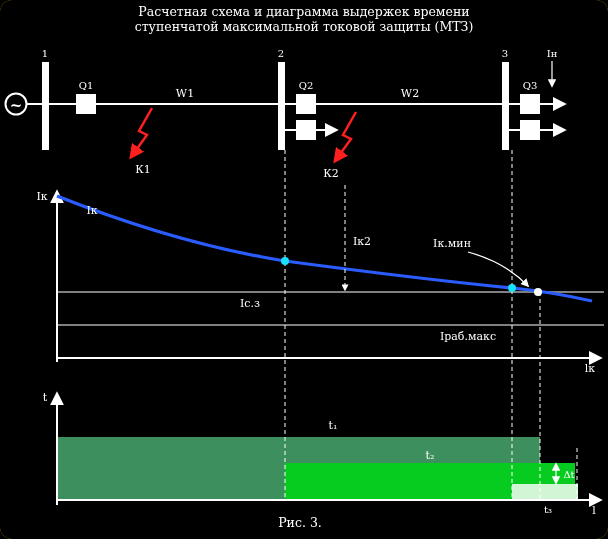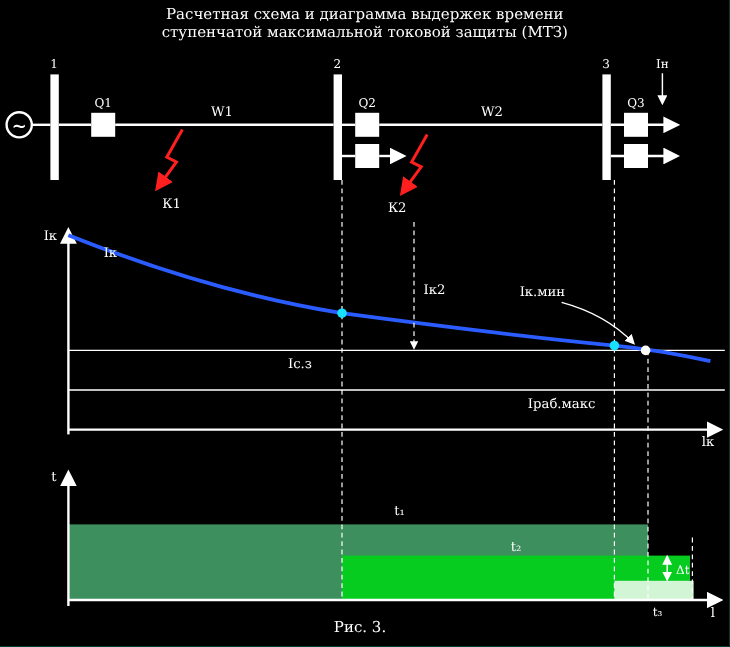--- a/index.html
+++ b/index.html
@@ -1,16 +1,16 @@
 <!DOCTYPE html>
 <html><head>
 <meta charset="utf-8">
 <style>
   html,body{margin:0;padding:0;background:#000;}
-  .stage{position:relative;width:608px;height:539px;background:#14b8a6;overflow:hidden;}
+  .stage{position:relative;width:608px;height:539px;background:#eab308;overflow:hidden;border-radius:12px;}
   svg{display:block;}
   svg text{fill:#ffffff;font-family:"DejaVu Serif","Liberation Serif",serif;}
   .mid{text-anchor:middle;}
   .s10{font-size:10px;}
   .s11{font-size:11px;}
   .s12{font-size:12.5px;}
   .s14{font-size:15px;font-weight:bold;}
   .wl{stroke:#ffffff;stroke-width:2;fill:none;}
   .wl1{stroke:#ffffff;stroke-width:1.2;fill:none;}
   .dash{stroke:#ffffff;stroke-width:1;stroke-dasharray:4 3;fill:none;}

